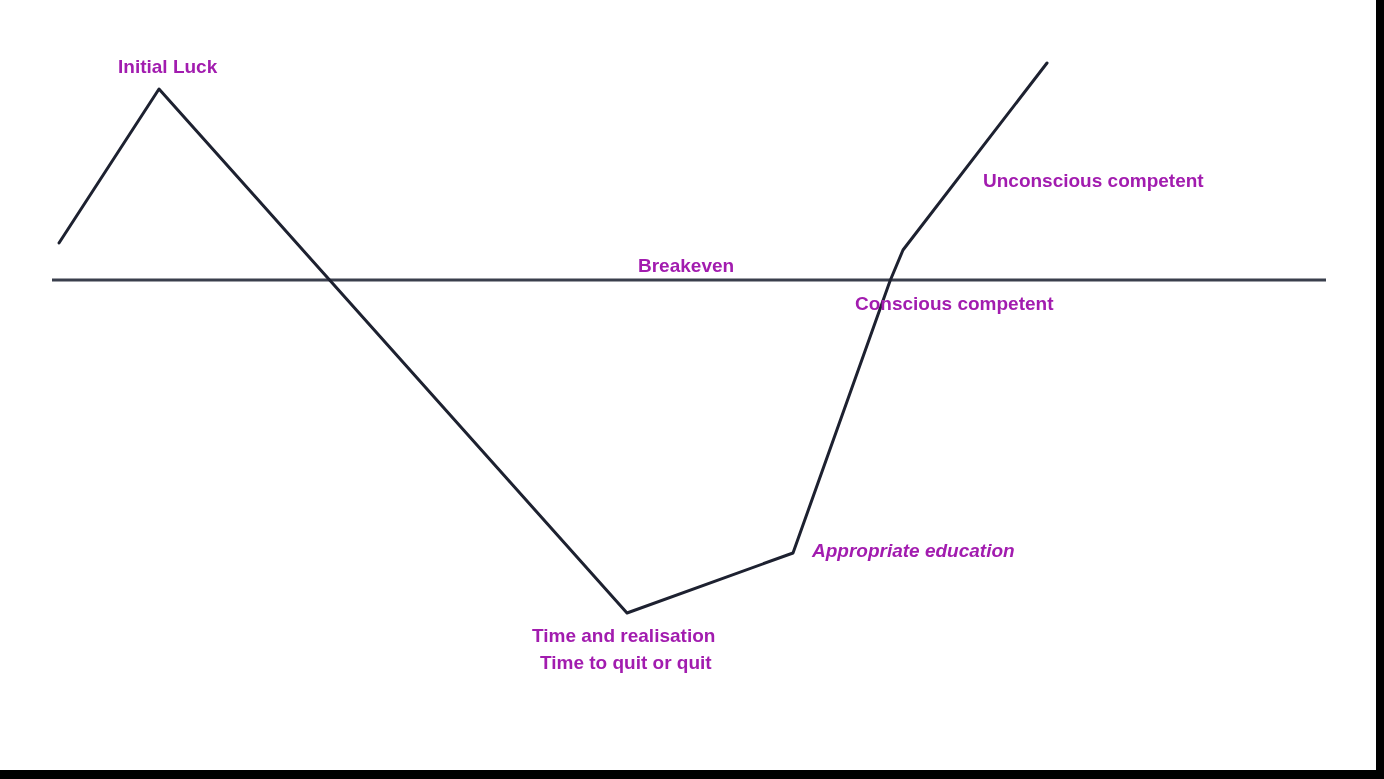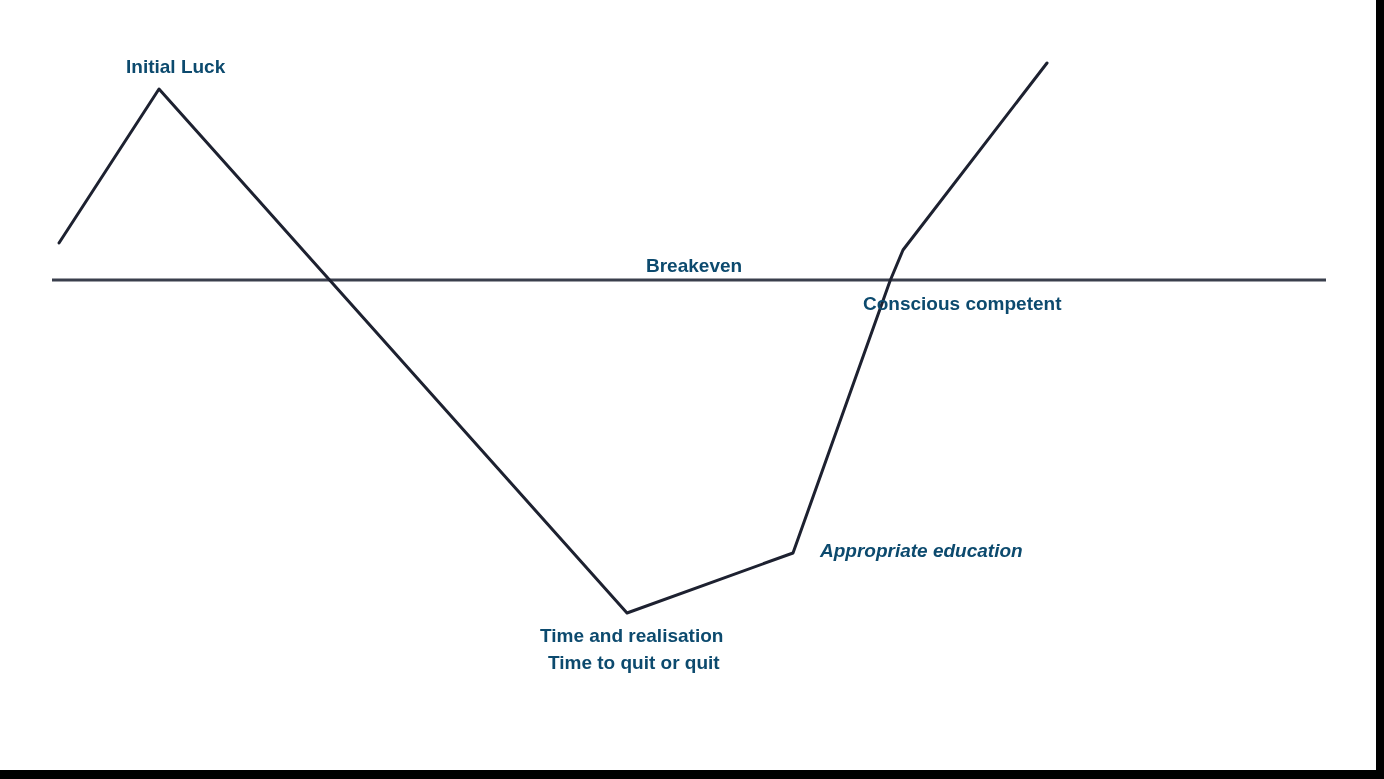--- a/index.html
+++ b/index.html
@@ -20,23 +20,22 @@
     left: 0;
     top: 0;
     width: 1384px;
     height: 779px;
   }
   .chart-label {
     position: absolute;
     font-weight: bold;
     font-size: 19px;
     line-height: 1.1;
-    color: #0c4a6e;
+    color: #a21caf;
     white-space: nowrap;
-    margin-left: 8px;
   }
   .frame-right {
     position: absolute;
     top: 0;
     right: 0;
     width: 8px;
     height: 779px;
     background: #000000;
   }
   .frame-bottom {
@@ -53,20 +52,21 @@
 
 <div class="stage">
 
   <svg class="curve-svg" xmlns="http://www.w3.org/2000/svg" width="1384" height="779" viewBox="0 0 1384 779" fill="none">
     <line stroke-linecap="butt" x1="52" y1="280" x2="1326" y2="280" stroke="#3a3f4d" stroke-width="3"></line>
     <polyline fill="none" stroke-linejoin="round" stroke-linecap="round" points="59,243 159,89 627,613 793,553 890,281 903,250 1047,63" stroke="#1d2130" stroke-width="3"></polyline>
   </svg>
 
   <div class="chart-label" style="left: 118px; top: 57px;">Initial Luck</div>
   <div class="chart-label" style="left: 638px; top: 256px;">Breakeven</div>
+  <div class="chart-label" style="left: 983px; top: 171px;">Unconscious competent</div>
   <div class="chart-label" style="left: 855px; top: 294px;">Conscious competent</div>
   <div class="chart-label" style="left: 812px; top: 541px; font-style: italic;">Appropriate education</div>
   <div class="chart-label" style="left: 532px; top: 626px;">Time and realisation</div>
   <div class="chart-label" style="left: 540px; top: 653px;">Time to quit or quit</div>
 
   <div class="frame-right"></div>
   <div class="frame-bottom"></div>
 </div>
 
 </body></html>

